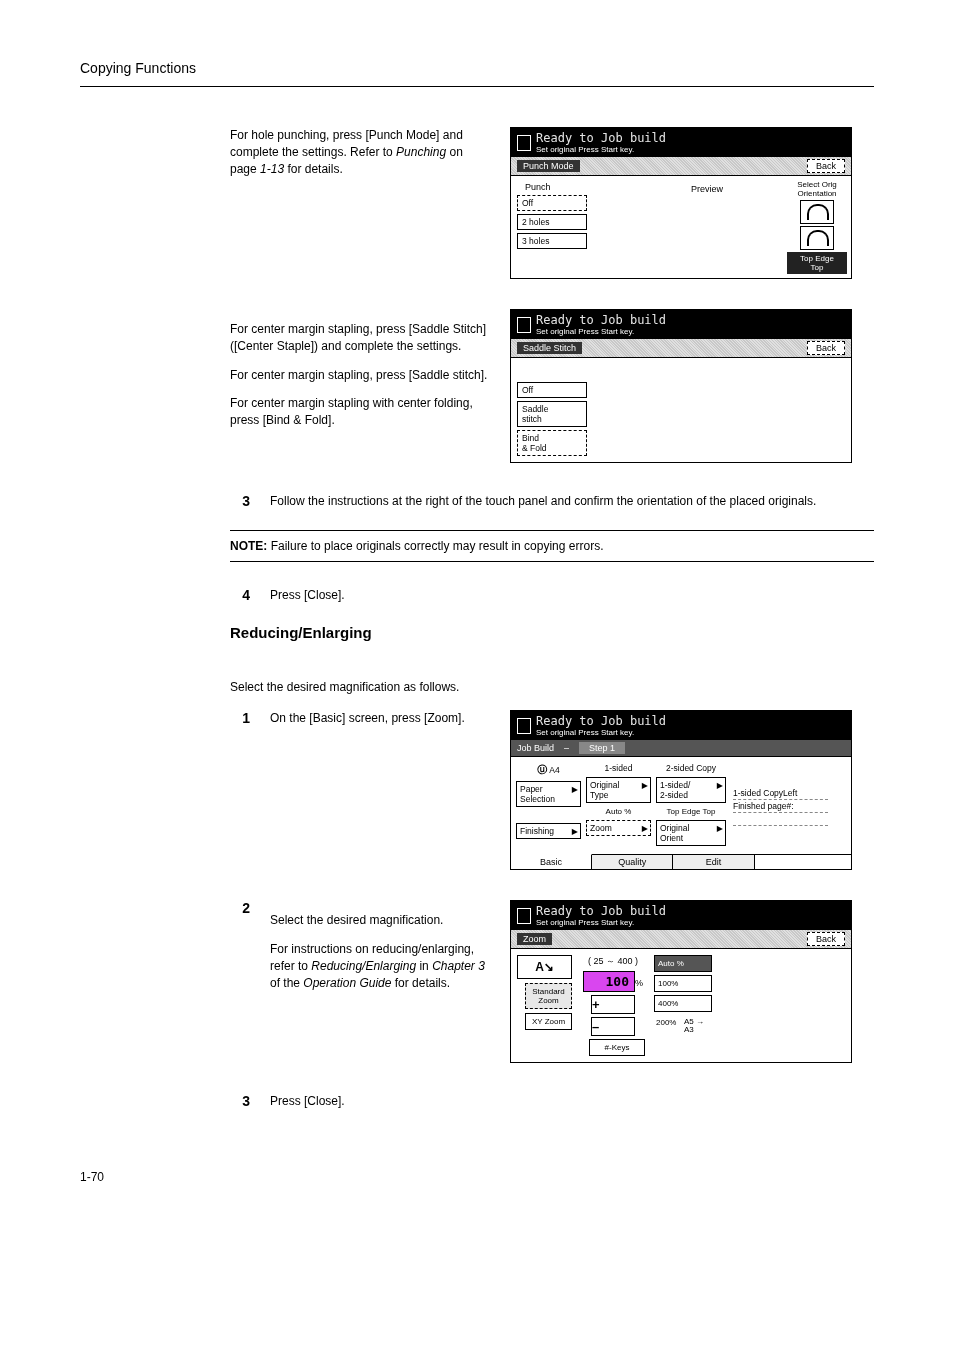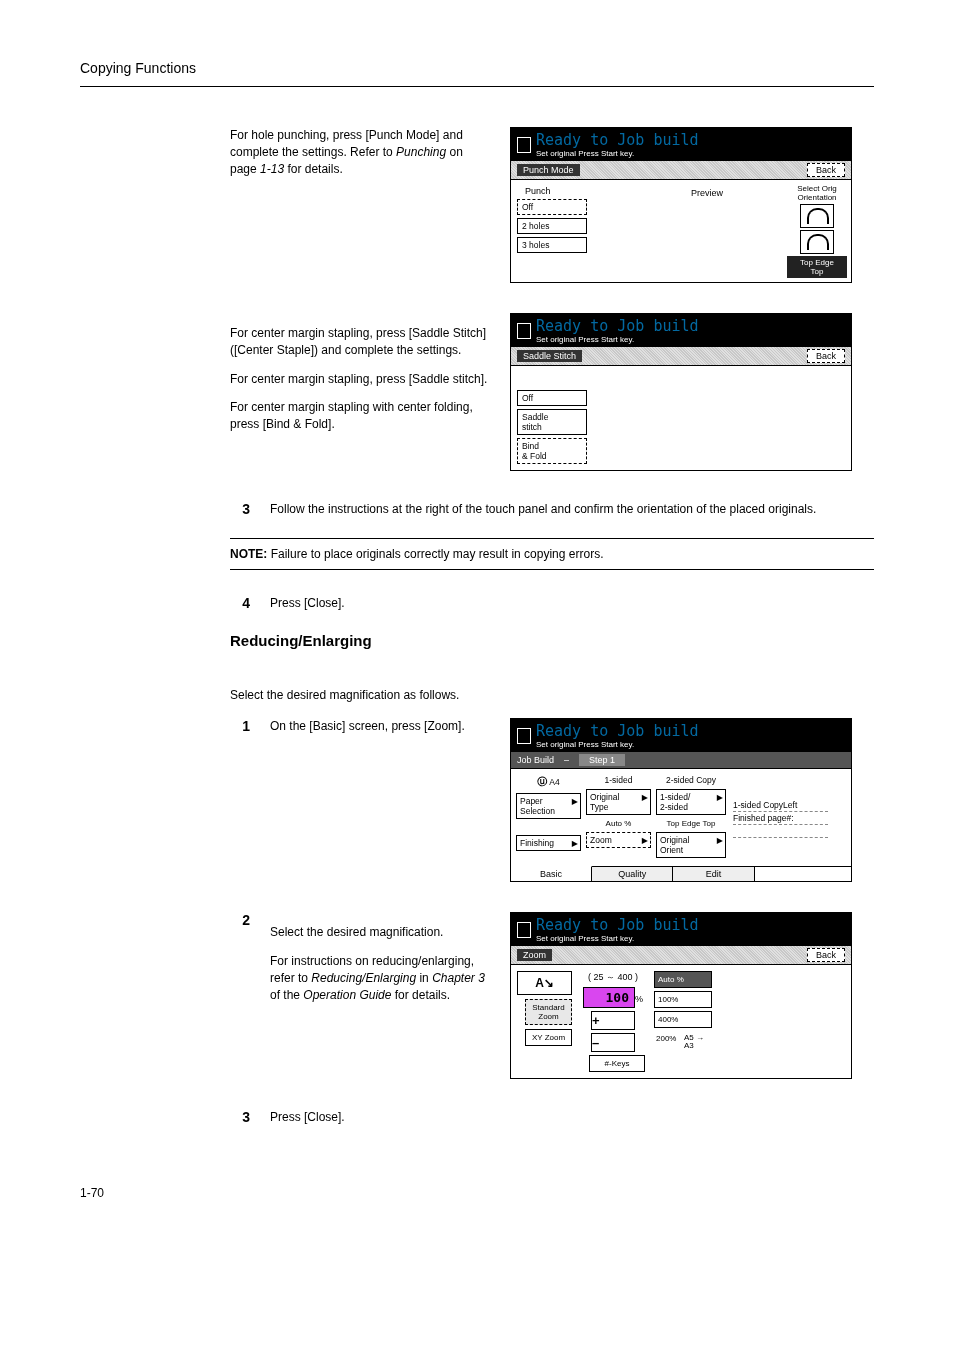--- a/index.html
+++ b/index.html
@@ -89,22 +89,22 @@
     display: flex;
     align-items: center;
     gap: 5px;
   }
   .panel-header .doc-icon {
     width: 12px; height: 14px; border:1px solid #fff; background:#000;
     display:inline-block;
   }
   .panel-title {
     font-family: "Lucida Console", Monaco, monospace;
-    font-size: 15px;
-    color: #0369a1;
+    font-size: 12px;
+    color: #e5e5e5;
     text-align: center;
   }
   .panel-sub {
     font-size: 8px; color:#fff; display:block;
   }
   .panel-subbar {
     background: repeating-linear-gradient(45deg,#c8c8c8,#c8c8c8 1px,#e0e0e0 1px,#e0e0e0 2px);
     display:flex;
     justify-content: space-between;
     align-items:center;

